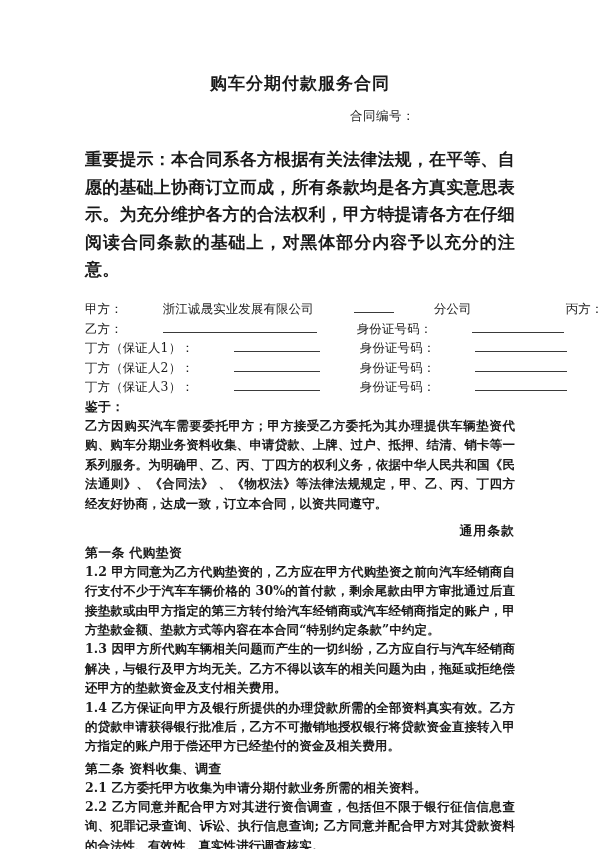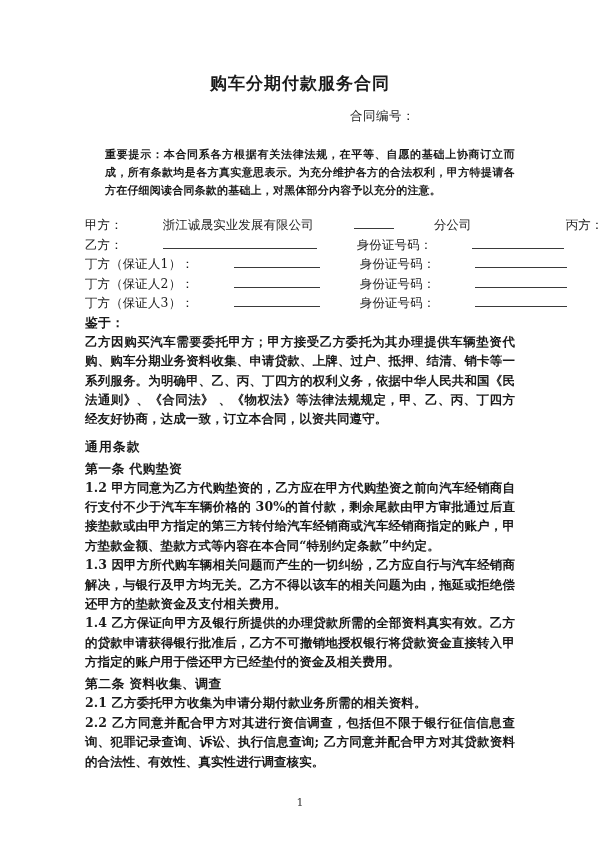--- a/index.html
+++ b/index.html
@@ -39,26 +39,25 @@
     font-family: "DejaVu Serif", "Liberation Serif", serif;
   }
   .contract-no {
     margin-top: 13px;
     margin-left: 265px;
     font-size: 12.5px;
     letter-spacing: 0.5px;
   }
   .notice {
     margin-top: 21px;
-    font-size: 11px;
+    font-size: 17px;
     font-weight: bold;
     line-height: 1.62;
     text-align: justify;
     letter-spacing: 0.2px;
-    margin-left: 20px;
   }
   .parties {
     margin-top: 16px;
     font-size: 12.4px;
     line-height: 1.52;
     letter-spacing: 0.2px;
   }
   .prow {
     display: flex;
     align-items: baseline;
@@ -89,21 +88,21 @@
   }
   .para {
     font-size: 12.5px;
     line-height: 1.55;
     text-align: justify;
     letter-spacing: 0.1px;
     text-justify: inter-ideograph;
     font-weight: bold;
   }
   .section-center {
-    text-align: left;
+    text-align: right;
     font-weight: bold;
     font-size: 12.9px;
     margin-top: 10px;
     letter-spacing: 1px;
   }
   .clause-head {
     font-weight: bold;
     font-size: 12.9px;
     margin-top: 5px;
     letter-spacing: 0.3px;

